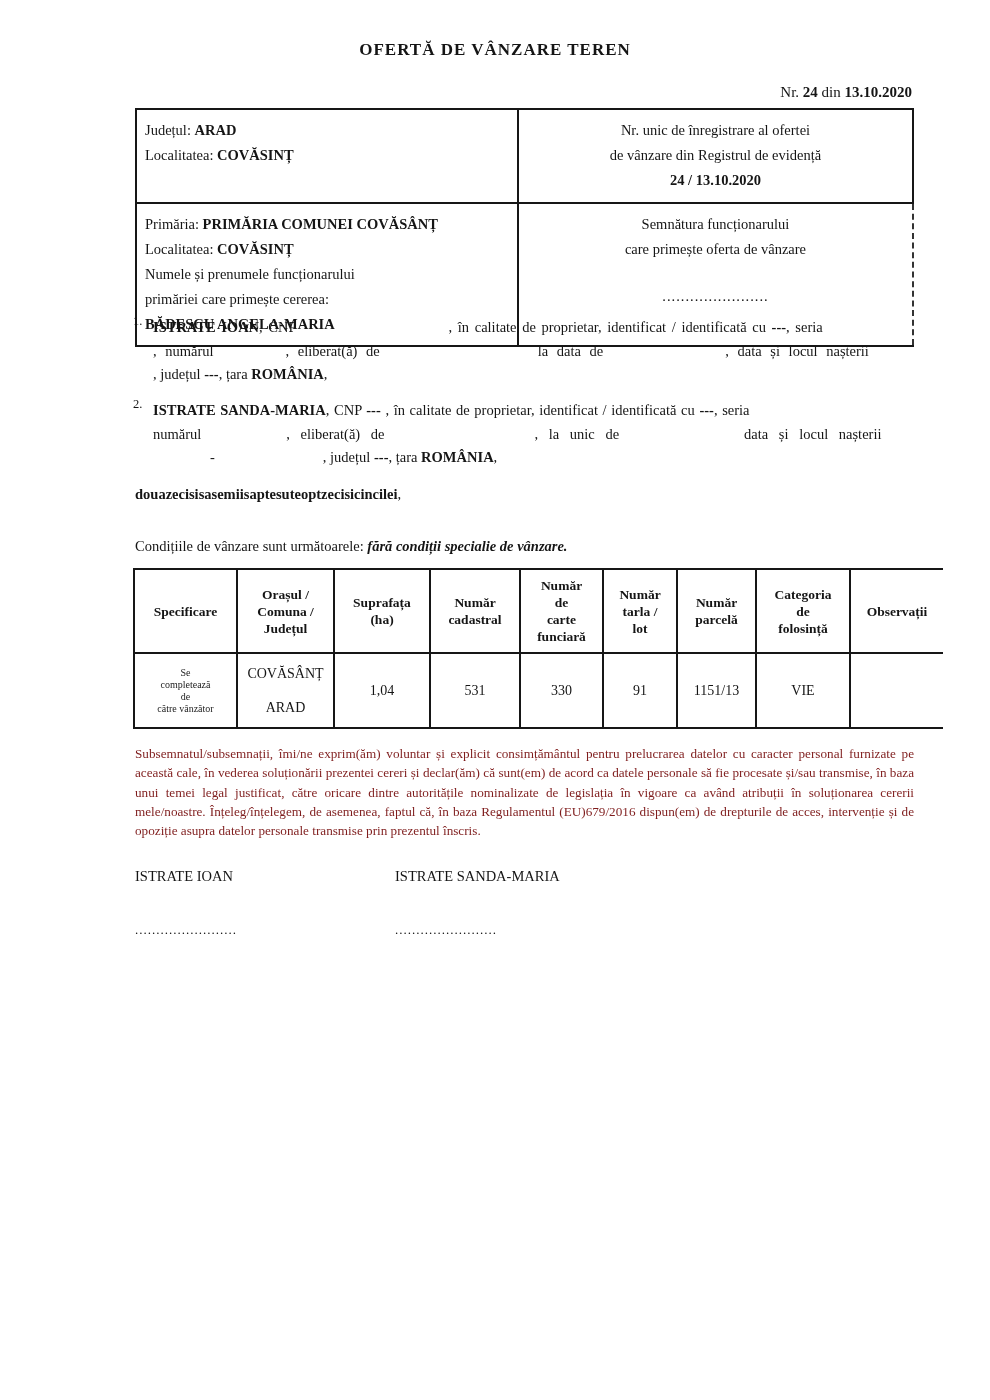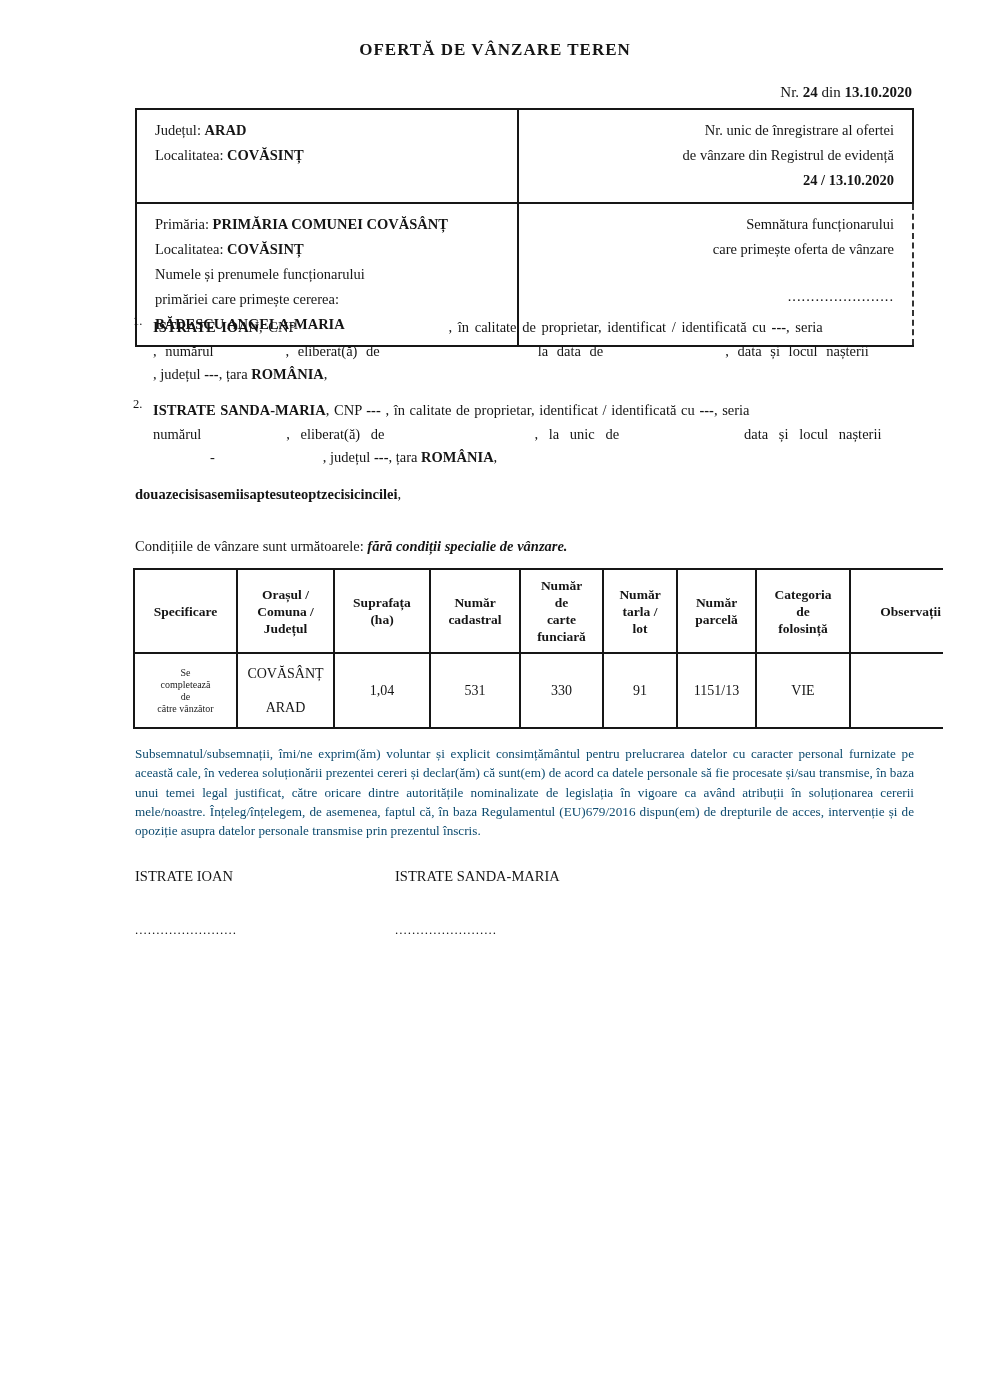--- a/index.html
+++ b/index.html
@@ -23,22 +23,22 @@
   .nr-line{
     position:absolute;top:84px;left:135px;width:777px;
     text-align:right;font-size:15px;
   }
 
   table{border-collapse:collapse;}
   .t1{
     position:absolute;top:108px;left:135px;width:777px;
     table-layout:fixed;font-size:14.5px;
   }
-  .t1 td{border:2px solid #161616;vertical-align:top;padding:8px 18px;line-height:25px;}
-  .t1 .c-right{text-align:right;}
+  .t1 td{border:2px solid #161616;vertical-align:top;padding:8px 8px;line-height:25px;}
+  .t1 .c-right{text-align:center;}
   .t1 .row2-right{border-right-style:dashed;border-right-color:#333;}
   .t1 .dots-line{margin-top:22px;letter-spacing:1px;}
 
   .para{position:absolute;font-size:14.5px;line-height:23.5px;}
   .pnum{
     position:absolute;left:-20px;top:-6px;font-size:12.5px;
   }
   .p1{top:316px;left:153px;width:760px;}
   .p2{top:399px;left:153px;width:760px;}
   .line{white-space:nowrap;}
@@ -52,25 +52,25 @@
   }
   .t2 th,.t2 td{
     border:2px solid #161616;
     text-align:center;vertical-align:middle;
     white-space:pre-line;
   }
   .t2 th{font-size:13.5px;line-height:17px;padding:6px 2px;height:70px;}
   .t2 td{font-size:14px;height:71px;}
   .t2 .note-cell{font-size:10px;line-height:12px;color:#222;}
   .t2 .loc-cell{font-size:14px;line-height:17px;}
-  .t2 .no-right{border-right:none;text-align:right;}
+  .t2 .no-right{border-right:none;}
 
   .consent{
     position:absolute;top:744px;left:135px;width:779px;
-    font-size:13.2px;line-height:19.3px;text-align:justify;color:#0c4a6e;
+    font-size:13.2px;line-height:19.3px;text-align:justify;color:#7f1d1d;
   }
   .sig-names{position:absolute;top:868px;left:135px;width:700px;display:flex;font-size:14.5px;}
   .sig-dots{position:absolute;top:922px;left:135px;width:700px;display:flex;font-size:13px;letter-spacing:1px;}
   .sig-col1{width:260px;}
 </style>
 </head>
 <body>
 
 <div class="page">
 

